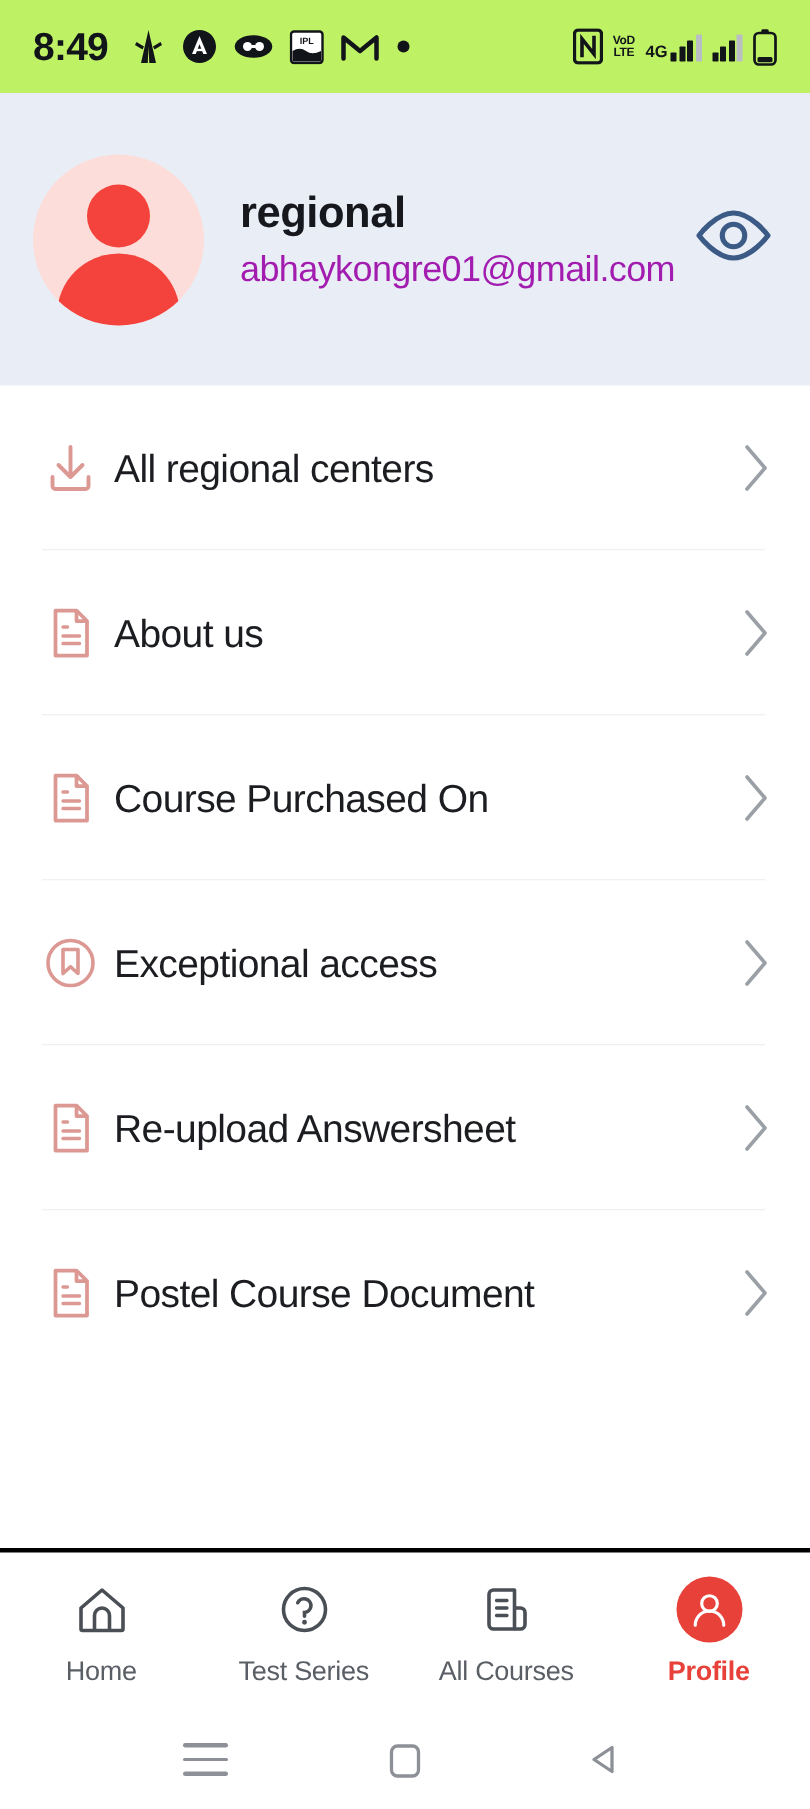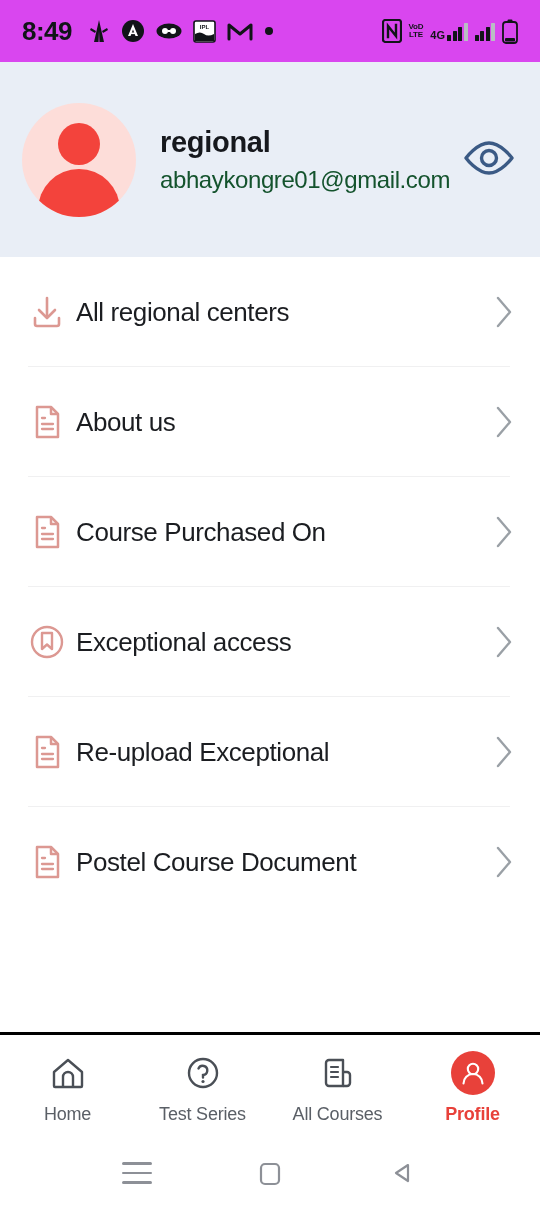--- a/index.html
+++ b/index.html
@@ -6,21 +6,21 @@
   html, body {
     width:540px; height:1206px;
     font-family:"Liberation Sans", sans-serif;
     background:#ffffff;
     overflow:hidden;
   }
   #app { position:relative; width:540px; height:1206px; display:flex; flex-direction:column; }
 
   
   .statusbar {
-    height:62px; background:#d946ef;
+    height:62px; background:#bef264;
     display:flex; align-items:center;
     padding:13px 22px;
     flex:0 0 auto;
   }
   .sb-time { font-size:26px; font-weight:700; color:#111418; letter-spacing:-.5px; }
   .sb-left-icons { display:flex; align-items:center; gap:11px; margin-left:16px; }
   .sb-right { margin-left:auto; display:flex; align-items:center; gap:7px; }
   .sb-ico { display:flex; align-items:center; justify-content:flex-start; }
   .vol-badge {
     font-size:8px; font-weight:700; line-height:8.5px; color:#111418;
@@ -51,21 +51,21 @@
     position:absolute; left:50%; top:20px; transform:translateX(-50%);
     width:42px; height:42px; border-radius:50%; background:#f3433c;
   }
   .avatar .body {
     position:absolute; left:50%; top:66px; transform:translateX(-50%);
     width:82px; height:58px; background:#f3433c;
     border-radius:42px 42px 6px 6px;
   }
   .user-meta { margin-left:24px; min-width:0; flex:1 1 auto; }
   .user-name { font-size:29px; font-weight:700; color:#16181d; letter-spacing:-.3px; }
-  .user-email { font-size:24px; color:#14532d; margin-top:7px; letter-spacing:-.4px; white-space:nowrap; }
+  .user-email { font-size:24px; color:#a21caf; margin-top:7px; letter-spacing:-.4px; white-space:nowrap; }
   .eye-btn { flex:0 0 auto; margin-left:6px; }
 
   
   .menu {
     flex:1 1 auto; background:#ffffff;
     overflow:hidden;
   }
   .menu-row {
     display:flex; align-items:center;
     height:110px;
@@ -288,21 +288,21 @@
     </div>
 
     <div class="menu-row">
       <span class="m-icon">
         <svg width="40" height="40" viewBox="0 0 40 40">
           <path d="M10 5 L24 5 L31 12 L31 35 L10 35 Z" fill="none" stroke="#dc9892" stroke-width="2.5" stroke-linejoin="round"></path>
           <path d="M24 5 L24 12 L31 12" fill="none" stroke="#dc9892" stroke-width="2.5" stroke-linejoin="round"></path>
           <path d="M15 16 L18 16 M15 22 L26 22 M15 27 L26 27" stroke="#dc9892" stroke-width="2.3" stroke-linecap="round"></path>
         </svg>
       </span>
-      <span class="m-label">Re-upload Exceptional</span>
+      <span class="m-label">Re-upload Answersheet</span>
       <span class="m-chev">
         <svg width="20" height="34" viewBox="0 0 20 34">
             <path d="M4 3 L16 17 L4 31" fill="none" stroke="#9aa0a6" stroke-width="2.4" stroke-linecap="round" stroke-linejoin="round"></path>
           </svg>
       </span>
       <span class="divider"></span>
     </div>
 
     <div class="menu-row">
       <span class="m-icon">

